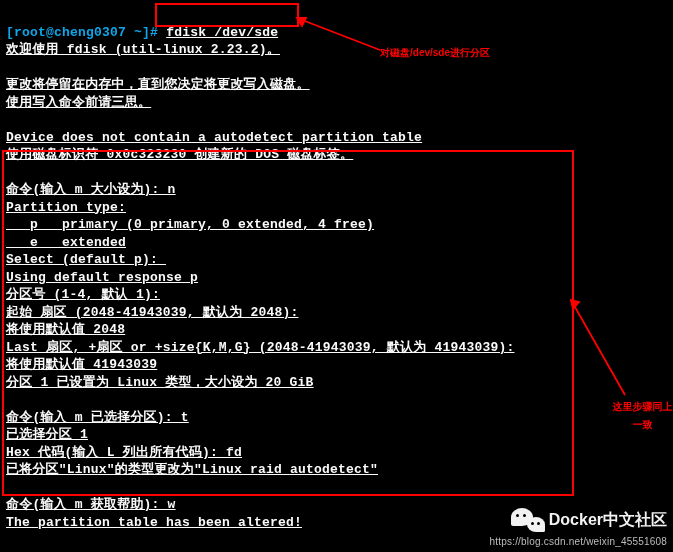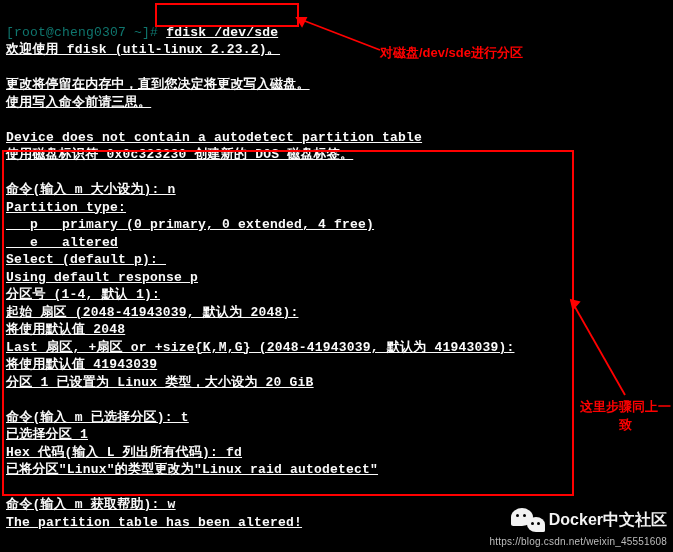--- a/index.html
+++ b/index.html
@@ -14,31 +14,31 @@
     color: #dcdcdc;
     overflow: hidden;
     position: relative;
   }
   #term {
     padding: 6px 4px 4px 6px;
     white-space: pre;
     position: relative;
     letter-spacing: 0.2px;
   }
-  .red-txt { color: #0f766e; font-weight: normal; }
+  .red-txt { color: #0ea5e9; font-weight: bold; }
   .white  { color: #fafafa; font-weight: bold; text-decoration: underline; }
   .box-cmd {
     position: absolute;
     border: 2px solid #ff0000;
     pointer-events: none;
   }
   .anno {
     position: absolute;
     color: #ff0000;
-    font-size: 13px;
+    font-size: 10px;
     font-family: "SimSun", "Arial", sans-serif;
     pointer-events: none;
     font-weight: bold;
     text-align: center;
   }
   .arrow {
     position: absolute;
     stroke: #ff0000;
     stroke-width: 1.8;
     fill: none;
@@ -103,21 +103,21 @@
 <span></span>
 <span class="white">更改将停留在内存中，直到您决定将更改写入磁盘。</span>
 <span class="white">使用写入命令前请三思。</span>
 <span></span>
 <span class="white">Device does not contain a autodetect partition table</span>
 <span class="white">使用磁盘标识符 0x0c323230 创建新的 DOS 磁盘标签。</span>
 <span></span>
 <span class="white">命令(输入 m 大小设为): n</span>
 <span class="white">Partition type:</span>
 <span class="white">   p   primary (0 primary, 0 extended, 4 free)</span>
-<span class="white">   e   altered</span>
+<span class="white">   e   extended</span>
 <span class="white">Select (default p): </span>
 <span class="white">Using default response p</span>
 <span class="white">分区号 (1-4, 默认 1):</span>
 <span class="white">起始 扇区 (2048-41943039, 默认为 2048):</span>
 <span class="white">将使用默认值 2048</span>
 <span class="white">Last 扇区, +扇区 or +size{K,M,G} (2048-41943039, 默认为 41943039):</span>
 <span class="white">将使用默认值 41943039</span>
 <span class="white">分区 1 已设置为 Linux 类型，大小设为 20 GiB</span>
 <span></span>
 <span class="white">命令(输入 m 已选择分区): t</span>
@@ -141,21 +141,21 @@
   <polygon class="arrow-head" points="297,18 306,18 302,26"></polygon>
 </svg>
 
 <svg class="arrow" style="left:0;top:0;width:673px;height:552px;position:absolute;">
   <line x1="571" y1="300" x2="625" y2="395"></line>
   <polygon class="arrow-head" points="571,300 579,302 573,309"></polygon>
 </svg>
 
 <div class="anno" style="left:380px; top:44px;">对磁盘/dev/sde进行分区</div>
 
-<div class="anno" style="left:578px; top:398px;">这里步骤同上一致</div>
+<div class="anno" style="left:612px; top:398px;">这里步骤同上一致</div>
 
 <div id="wechat">
   <div class="logo">
     <div class="bubble1">
         <span class="dot" style="left:5px;top:6px;"></span>
         <span class="dot" style="left:12px;top:6px;"></span>
       </div>
     <div class="bubble2">
         <span class="dot" style="left:4px;top:5px;"></span>
         <span class="dot" style="left:10px;top:5px;"></span>

